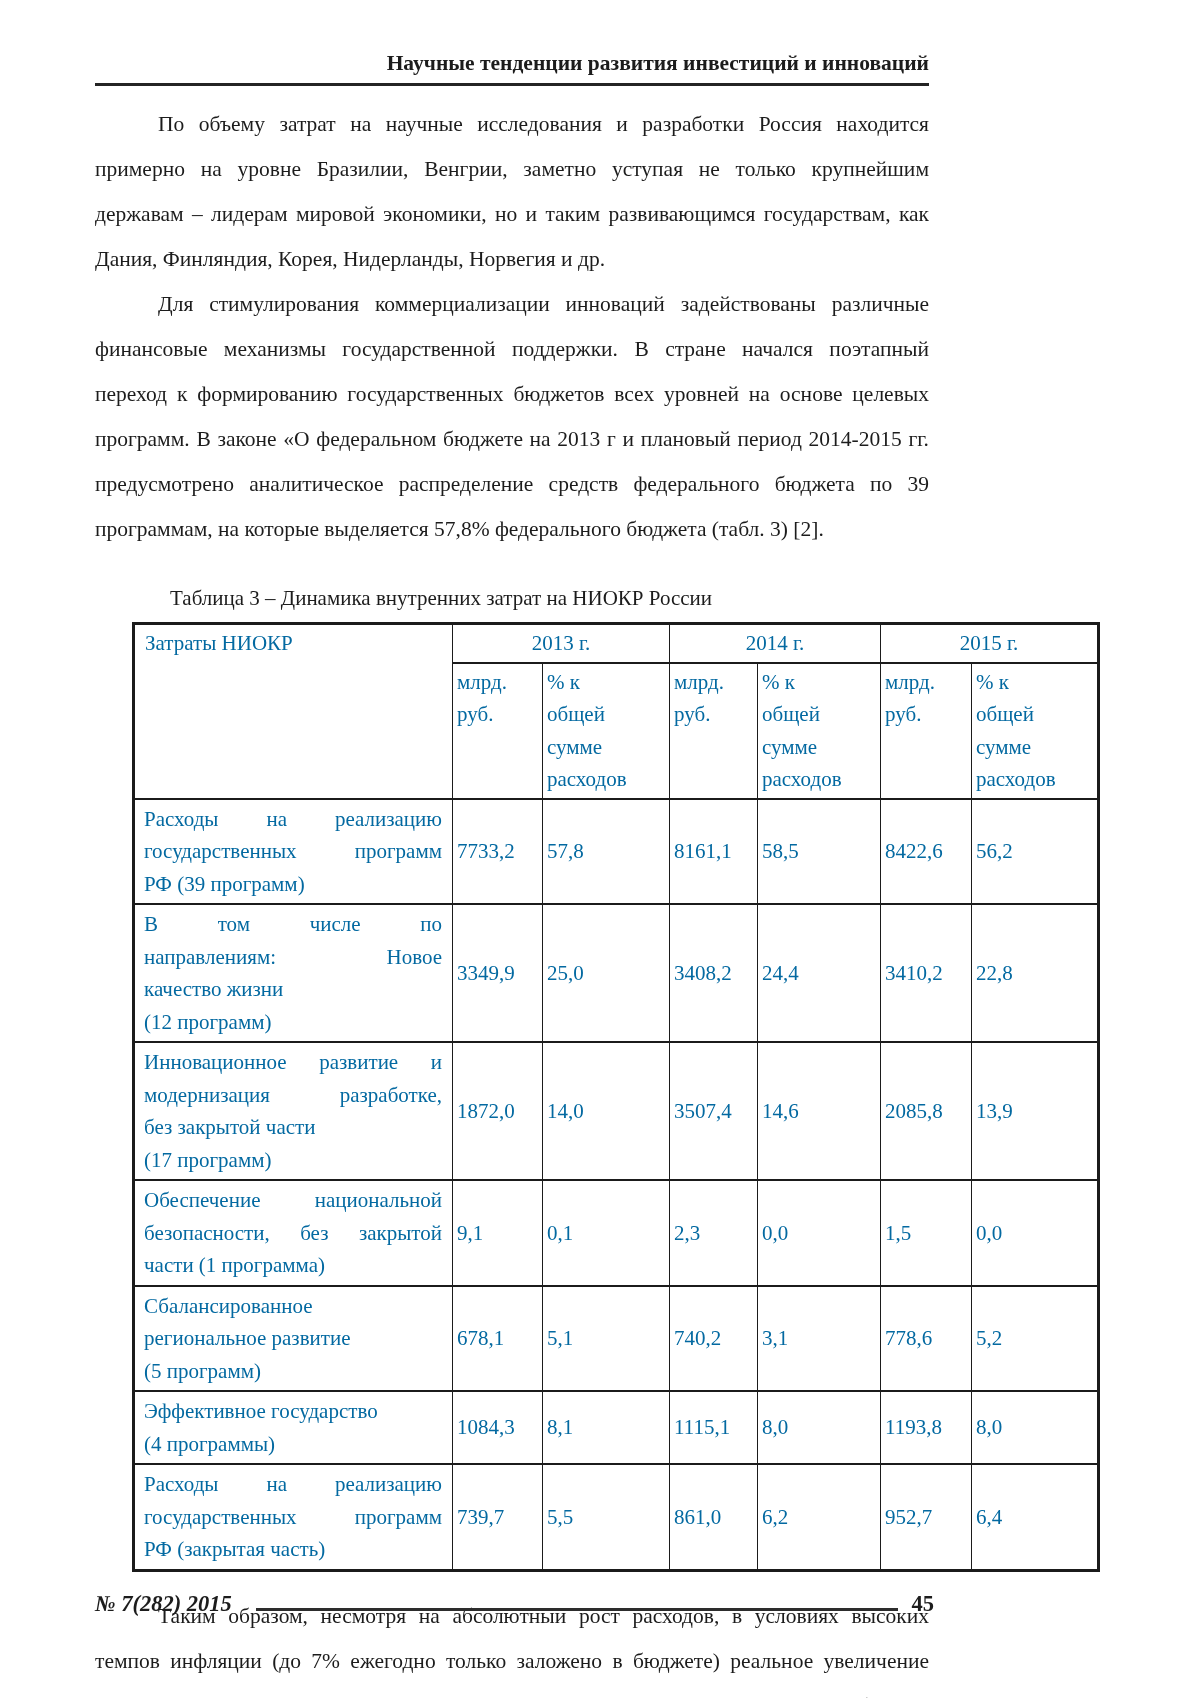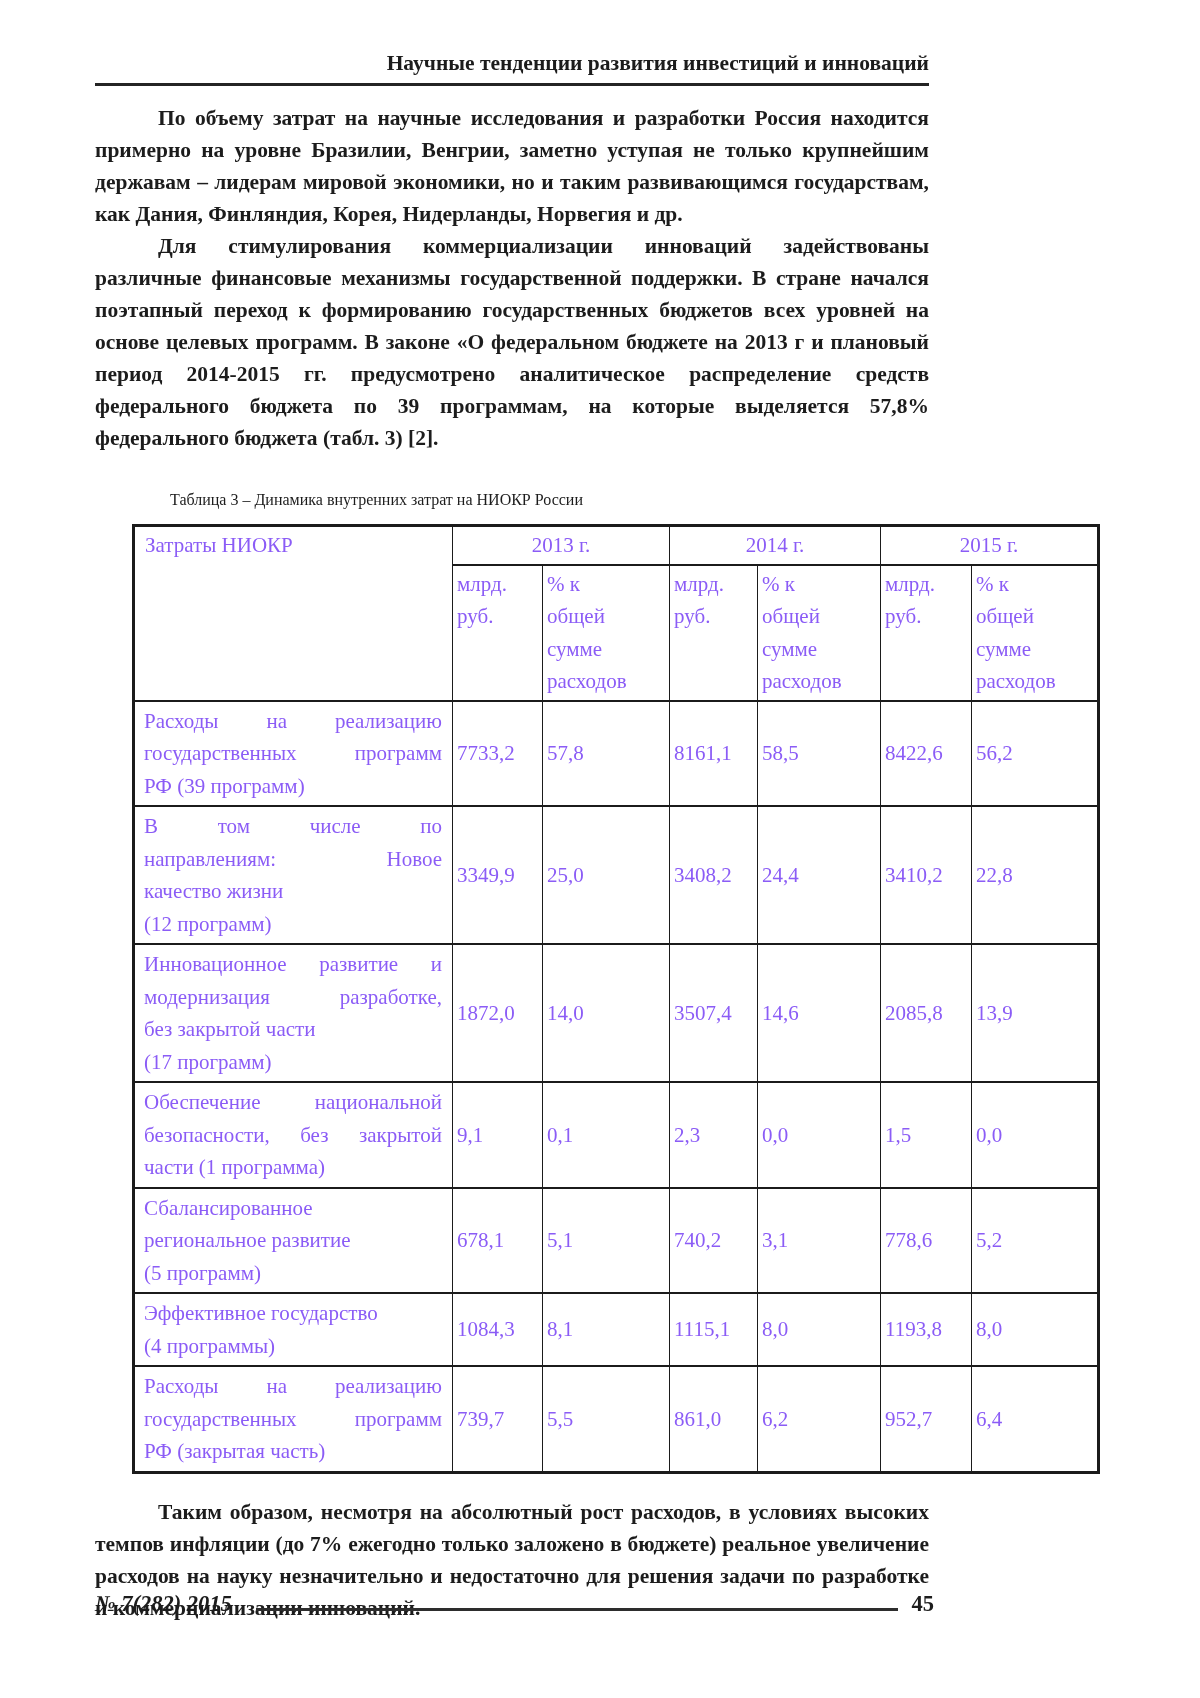--- a/index.html
+++ b/index.html
@@ -19,43 +19,42 @@
     font-weight: bold;
     font-size: 21.5px;
     line-height: 26px;
     padding-bottom: 7px;
     border-bottom: 3px solid #242424;
   }
   
   .body-par {
     margin: 0;
     font-size: 21.5px;
-    line-height: 32px;
+    line-height: 45px;
     text-align: justify;
     text-indent: 63px;
-    font-weight: bold;
   }
   .body-par.first { margin-top: 16px; }
   .body-par.after-table { margin-top: 22px; }
   
   .tbl-caption {
     margin: 30px 0 8px 0;
-    font-size: 16px;
+    font-size: 21px;
     line-height: 32px;
     text-indent: 75px;
   }
   
   table.niokr {
     border-collapse: collapse;
     table-layout: fixed;
     width: 965px;
     margin-left: 37px;
     font-size: 21px;
     line-height: 32.5px;
-    color: #8b5cf6;
+    color: #0369a1;
   }
   table.niokr, table.niokr th, table.niokr td {
     border: 1.5px solid #1b1b1b;
   }
   table.niokr { border-width: 3px; }
   table.niokr th, table.niokr td {
     border-top-width: 2.5px;
     border-bottom-width: 2.5px;
     font-weight: normal;
     box-sizing: border-box;

